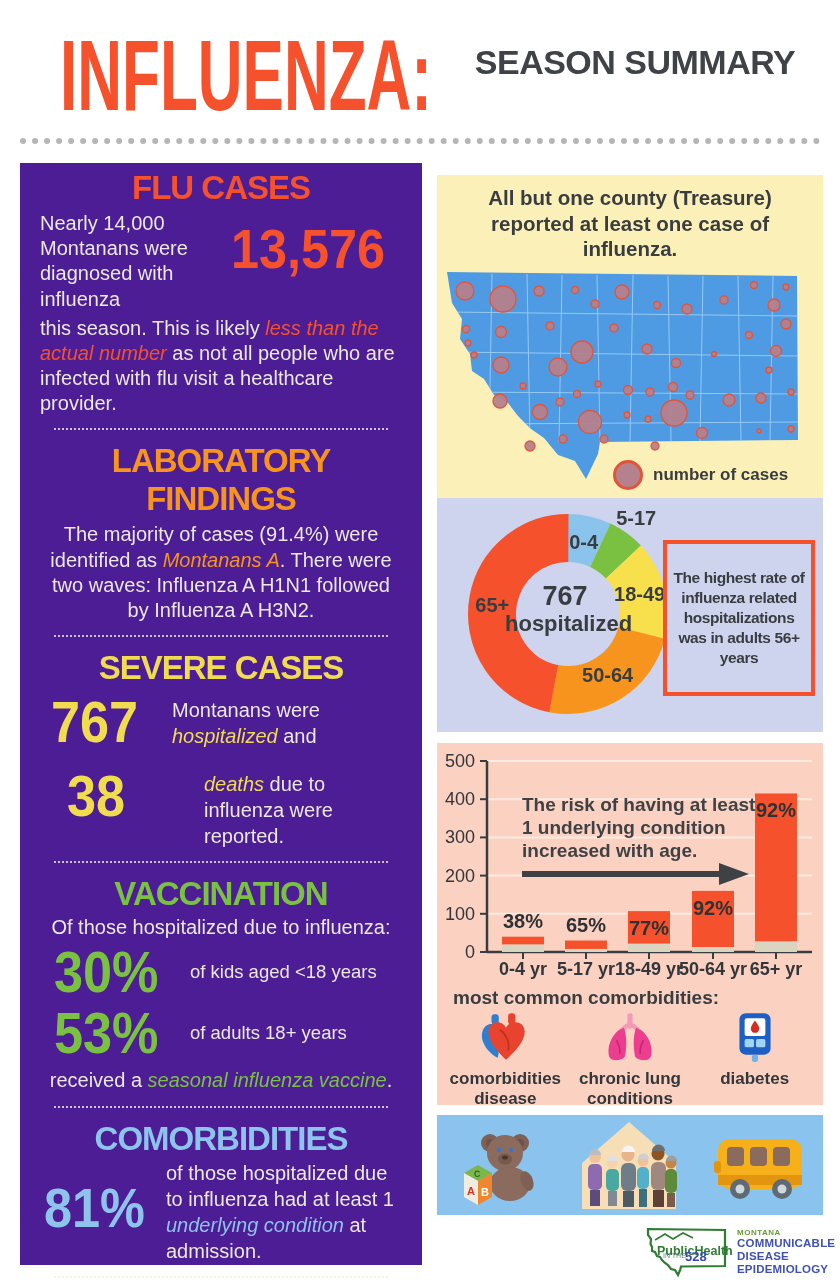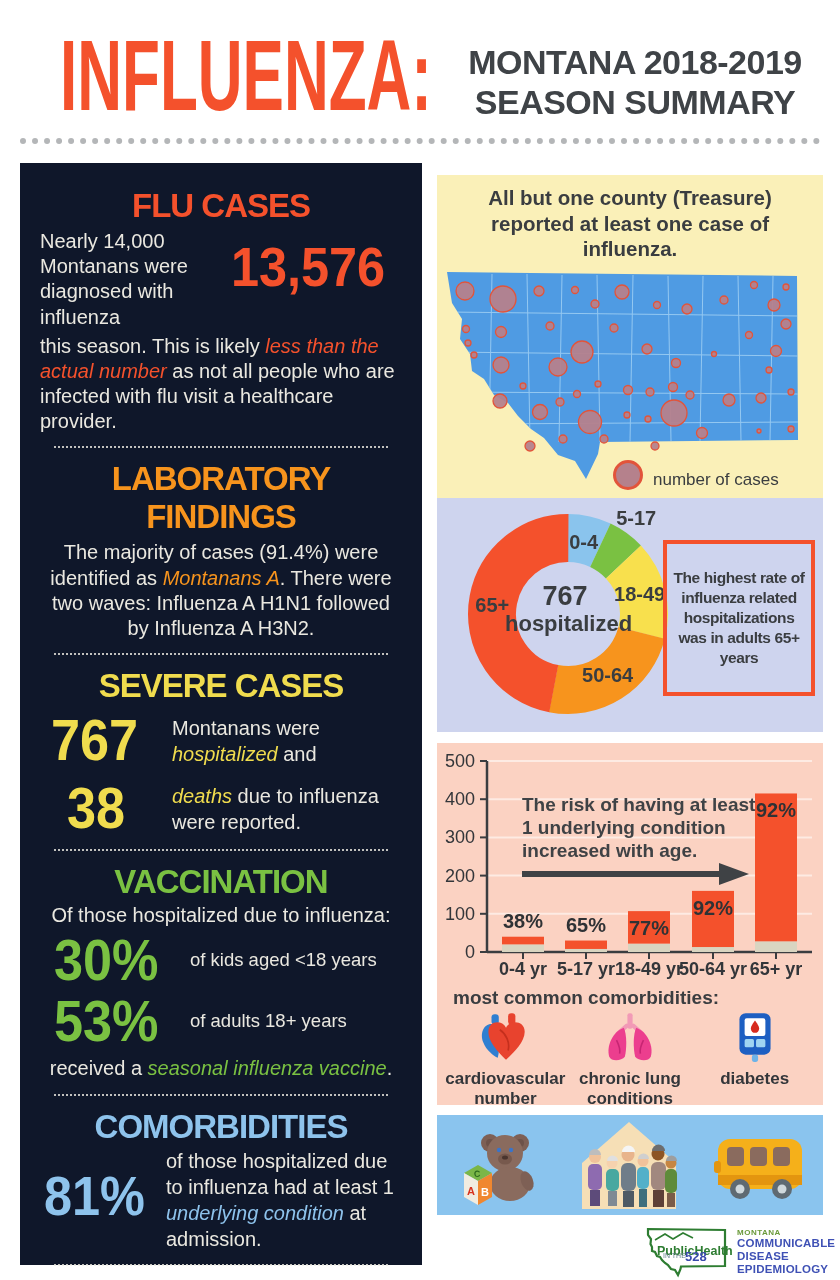--- a/index.html
+++ b/index.html
@@ -6,22 +6,22 @@
   .page{position:relative;width:840px;height:1280px;background:#ffffff;
         font-family:"Liberation Sans",sans-serif;overflow:hidden;}
 
   
   .title-svg{position:absolute;left:58px;top:20px;}
   .subtitle{position:absolute;left:455px;top:42px;width:360px;text-align:center;
             font-weight:bold;font-size:34px;line-height:1.18;color:#3f4347;letter-spacing:-.5px;}
   .top-divider{position:absolute;left:20px;top:138px;width:800px;border-top:6px dotted #b4b6b8;}
 
   
-  .panel{position:absolute;left:20px;top:163px;width:402px;height:1102px;background:#0f172a;
-         color:#eae8e0;box-sizing:border-box;padding:20px 20px;}
+  .panel{position:absolute;left:20px;top:163px;width:402px;height:1102px;background:#4c1d95;
+         color:#eae8e0;box-sizing:border-box;padding:2px 20px;}
   .sec-title{font-weight:bold;font-size:33px;text-align:center;letter-spacing:-1px;line-height:1.15;}
   .c-red{color:#f4512c}.c-orange{color:#f7941d}.c-yellow{color:#f0dc4e}
   .c-green{color:#7ac142}.c-blue{color:#8ec3ec}.c-lav{color:#b9bce0}
   .em-red{color:#f4512c;font-style:italic}.em-orange{color:#f7941d;font-style:italic}
   .em-yellow{color:#f0dc4e;font-style:italic}.em-green{color:#7ac142;font-style:italic}
   .em-blue{color:#8ec3ec;font-style:italic}
   .sep{border-top:2px dotted rgba(238,236,228,.8);width:92%;margin:12px auto;}
   .body-txt{font-size:20px;line-height:1.26;}
   .cond{display:inline-block;transform:scaleX(.9);transform-origin:0 50%;}
   .flu-row{display:flex;margin-top:4px;}
@@ -36,21 +36,21 @@
   .center{text-align:center;}
   .com-row{display:flex;margin-top:2px;}
   .com-val{font-size:56px;font-weight:bold;line-height:1;margin-top:20px;width:120px;flex:none;text-align:center;}
   .com-txt{font-size:20px;line-height:1.3;margin-left:6px;width:230px;}
 
   
   .card{position:absolute;left:437px;width:386px;box-sizing:border-box;}
   .map-card{top:175px;height:327px;background:#faf0b8;}
   .map-title{font-size:20.5px;font-weight:bold;color:#3a3d40;text-align:center;line-height:1.25;
              margin:10px 14px 0;}
-  .map-legend{position:absolute;left:176px;bottom:12px;display:flex;align-items:flex-end;}
+  .map-legend{position:absolute;left:176px;bottom:12px;display:flex;align-items:center;font-weight:bold;}
   .legend-dot{width:24px;height:24px;border-radius:50%;background:#b5818c;border:3px solid #e2543a;}
   .legend-lbl{font-size:17px;color:#3a3d40;margin-left:10px;}
 
   .donut-card{top:498px;height:234px;background:#ced4ee;}
   .donut-center{position:absolute;left:68px;top:84px;width:120px;text-align:center;color:#3a3d40;
                 font-weight:bold;line-height:1.1;}
   .donut-center .v{font-size:27px;}
   .donut-center .l{font-size:22px;}
   .note-box{position:absolute;right:8px;top:42px;width:140px;height:144px;border:4px solid #f4512c;
             display:flex;align-items:center;justify-content:center;text-align:center;
@@ -76,21 +76,20 @@
 </style>
 </head>
 <body>
 
 <div class="page">
 
   <svg class="title-svg" width="378" height="108" viewBox="0 0 378 108">
     <text x="2" y="90" font-family="Liberation Sans, sans-serif" font-weight="bold" font-size="100" fill="#f4512c" textLength="372" lengthAdjust="spacingAndGlyphs">INFLUENZA:</text>
   </svg>
   <div class="subtitle">
-    <div>MONTANA 2018-2019</div>
     <div>SEASON SUMMARY</div>
   </div>
   <div class="top-divider"></div>
 
   <div class="panel">
 
     <div class="sec-title c-red" style="margin:4px 0 4px;">FLU CASES</div>
     <div class="flu-row">
       <div class="flu-text">Nearly 14,000 Montanans were diagnosed with influenza</div>
       <div class="flu-num c-red"><span class="cond">13,576</span></div>
@@ -106,21 +105,21 @@
     </div>
     <div class="sep"></div>
 
     <div class="sec-title c-yellow">SEVERE CASES</div>
     <div class="stat-row" style="margin-top:6px;">
       <div class="stat-val c-yellow"><span class="cond">767</span></div>
       <div class="stat-txt">
         <span>Montanans were </span><span class="em-yellow">hospitalized</span><span> and</span>
       </div>
     </div>
-    <div class="stat-row" style="margin-top:10px;">
+    <div class="stat-row" style="margin-top:16px;gap:32px;">
       <div class="stat-val c-yellow"><span class="cond">38</span></div>
       <div class="stat-txt">
         <span class="em-yellow">deaths</span><span> due to influenza were reported.</span>
       </div>
     </div>
     <div class="sep"></div>
 
     <div class="sec-title c-green">VACCINATION</div>
     <div class="body-txt center" style="margin-top:2px;">Of those hospitalized due to influenza:</div>
     <div class="vacc-row">
@@ -245,21 +244,21 @@
         <text x="193.18308926592687" y="18.1540286525061" text-anchor="middle" dominant-baseline="middle" font-family="Liberation Sans, sans-serif" font-weight="bold" font-size="20" fill="#3a3d40">5-17</text>
         <text x="196.6751539235187" y="93.59694834980075" text-anchor="middle" dominant-baseline="middle" font-family="Liberation Sans, sans-serif" font-weight="bold" font-size="20" fill="#3a3d40">18-49</text>
         <text x="164.65118282844577" y="174.48026648714912" text-anchor="middle" dominant-baseline="middle" font-family="Liberation Sans, sans-serif" font-weight="bold" font-size="20" fill="#3a3d40">50-64</text>
         <text x="49.337290690165915" y="104.8477681877929" text-anchor="middle" dominant-baseline="middle" font-family="Liberation Sans, sans-serif" font-weight="bold" font-size="20" fill="#3a3d40">65+</text>
       </svg>
     <div class="donut-center">
       <div class="v">767</div>
       <div class="l">hospitalized</div>
     </div>
     <div class="note-box">
-      <span>The highest rate of influenza related hospitalizations was in adults 65+ years</span>
+      <span>The highest rate of influenza related hospitalizations was in adults 56+ years</span>
     </div>
   </div>
 
   <div class="card bar-card">
     <svg id="bar-svg" width="386" height="244" viewBox="0 0 386 244" style="display:block;">
       <g id="bar-plot">
           <line x1="43" y1="209" x2="50" y2="209" stroke="#3a3d40" stroke-width="2"></line>
           <text x="38" y="215" text-anchor="end" font-family="Liberation Sans, sans-serif" font-size="18" fill="#33363a">0</text>
           <line x1="50" y1="170.8" x2="375" y2="170.8" stroke="#ffffff" stroke-opacity="0.55" stroke-width="2"></line>
           <line x1="43" y1="170.8" x2="50" y2="170.8" stroke="#3a3d40" stroke-width="2"></line>
@@ -317,21 +316,21 @@
     <div class="comorbid-lbl">most common comorbidities:</div>
     <div class="comorbid-row">
       <div class="comorbid-item">
         <svg width="56" height="52" viewBox="0 0 54 50">
           <rect x="14" y="3" width="7" height="10" rx="3" fill="#2f7fd1"></rect>
           <rect x="30" y="2" width="7" height="11" rx="3" fill="#e8432e"></rect>
           <path d="M20 14 C8 8 2 20 6 30 C9 38 16 43 20 45 C22 40 22 22 20 14 Z" fill="#2f7fd1"></path>
           <path d="M28 16 C24 8 11 9 11 20 C11 31 23 42 28 47 C33 42 46 31 46 20 C46 9 32 8 28 16 Z" fill="#e8432e"></path>
           <path d="M22 18 C28 22 32 30 30 38" stroke="#c52f1d" stroke-width="1.6" fill="none"></path>
         </svg>
-        <div class="lbl">cardiovascular number</div>
+        <div class="lbl">comorbidities disease</div>
       </div>
       <div class="comorbid-item">
         <svg width="56" height="52" viewBox="0 0 54 50">
           <rect x="24.5" y="2" width="5" height="15" rx="2" fill="#f29ab6"></rect>
           <path d="M24 14 L15 22" stroke="#f29ab6" stroke-width="4" stroke-linecap="round"></path>
           <path d="M30 14 L39 22" stroke="#f29ab6" stroke-width="4" stroke-linecap="round"></path>
           <path d="M21 16 C10 20 4 34 7 44 C9 49 19 48 22 44 C24 36 24 22 21 16 Z" fill="#ec3e8e"></path>
           <path d="M33 16 C44 20 50 34 47 44 C45 49 35 48 32 44 C30 36 30 22 33 16 Z" fill="#ec3e8e"></path>
           <path d="M14 28 C16 32 18 36 17 41 M40 28 C38 32 36 36 37 41" stroke="#c72573" stroke-width="1.5" fill="none"></path>
         </svg>

